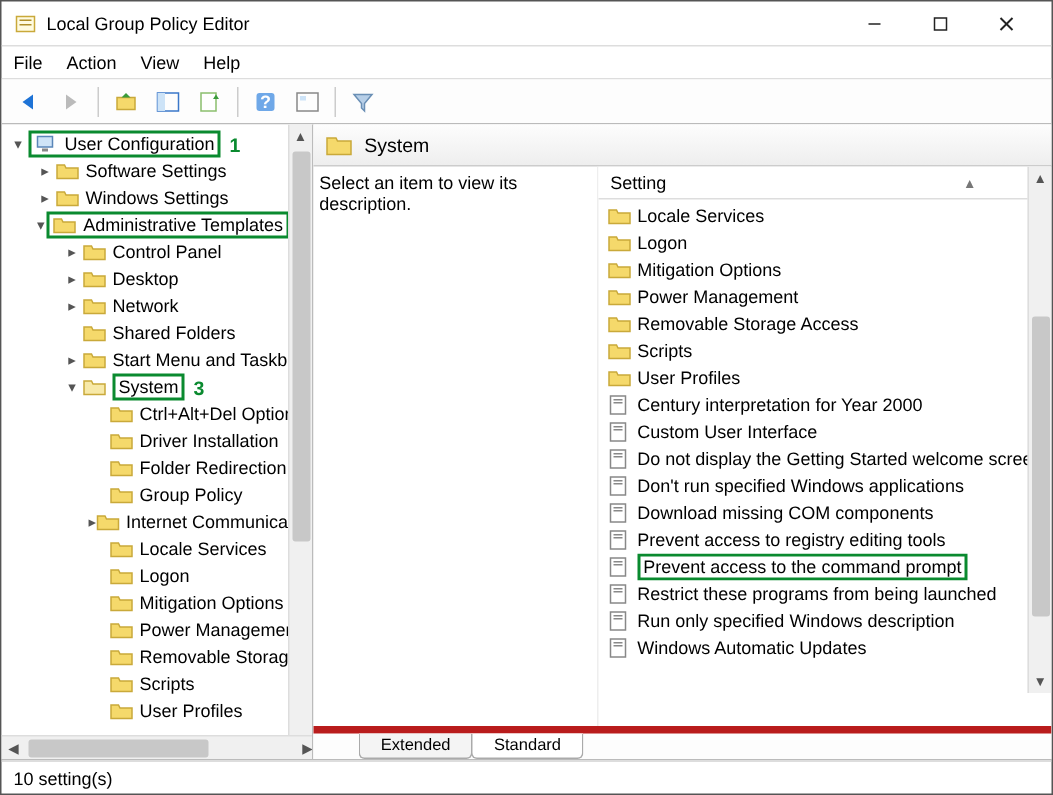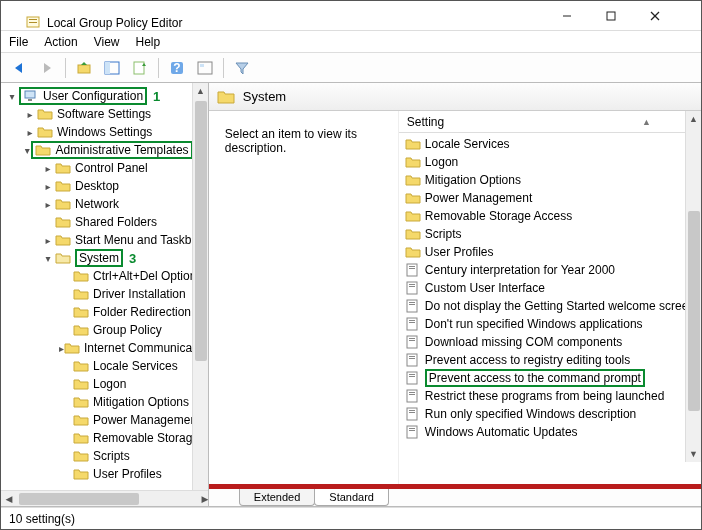--- a/index.html
+++ b/index.html
@@ -1,17 +1,17 @@
 <!DOCTYPE html>
 <html><head>
 <meta charset="utf-8">
 <style>
 *{box-sizing:border-box;margin:0;padding:0;font-family:"Segoe UI",Tahoma,sans-serif;font-size:12px}
 body{background:#fff;width:702px;height:530px;overflow:hidden;border:1px solid #555;position:relative}
-.titlebar{height:30px;display:flex;align-items:flex-end;padding:0 24px;border-bottom:1px solid #ddd}
+.titlebar{height:30px;display:flex;align-items:center;padding:0 8px;border-bottom:1px solid #ddd}
 .titlebar .ico{width:16px;height:16px;margin-right:6px}
 .titlebar .title{flex:1}
 .winbtns{display:flex;gap:0}
 .winbtn{width:44px;height:28px;display:flex;align-items:center;justify-content:center}
 .menubar{height:22px;display:flex;align-items:center;padding:0 8px;gap:16px;border-bottom:1px solid #ddd}
 .menubar span{cursor:default}
 .toolbar{height:30px;display:flex;align-items:center;padding:0 6px;gap:4px;border-bottom:1px solid #bbb;background:#fdfdfd}
 .tbtn{width:24px;height:24px;display:flex;align-items:center;justify-content:center}
 .tsep{width:1px;height:20px;background:#ccc;margin:0 2px}
 .workspace{display:flex;height:424px;border-bottom:1px solid #bbb}
@@ -26,21 +26,21 @@
 .vsb{position:absolute;right:0;top:0;width:16px;height:100%;background:#f0f0f0;border-left:1px solid #ddd}
 .vsb .up,.vsb .dn{height:16px;display:flex;align-items:center;justify-content:center;color:#555;font-size:9px}
 .vsb .dn{position:absolute;bottom:0;width:100%}
 .vsb .th{position:absolute;left:2px;width:12px;background:#c8c8c8;border-radius:2px}
 .hsb{position:absolute;left:0;bottom:0;height:16px;width:212px;background:#f0f0f0;border-top:1px solid #ddd;display:flex;align-items:center}
 .hsb .l,.hsb .r{width:16px;display:flex;align-items:center;justify-content:center;color:#555;font-size:9px}
 .hsb .ht{height:12px;background:#c8c8c8;border-radius:2px;width:120px;margin-left:2px}
 .right{flex:1;display:flex;flex-direction:column;position:relative;background:#fff}
 .rhdr{height:28px;background:linear-gradient(#fdfdfd,#eee);border-bottom:1px solid #ccc;display:flex;align-items:center;padding:0 8px;gap:8px}
 .rbody{flex:1;display:flex;overflow:hidden}
-.rdesc{width:190px;padding:16px;border-right:1px solid #eee}
+.rdesc{width:190px;padding:4px;border-right:1px solid #eee}
 .rlist{flex:1;position:relative}
 .colhdr{height:22px;border-bottom:1px solid #ddd;display:flex;align-items:center;padding:0 8px;gap:22px;background:#fff}
 .colhdr .sort{color:#777;font-size:9px}
 .items{padding:2px 0}
 .irow{display:flex;align-items:center;height:18px;padding:0 6px;white-space:nowrap;overflow:hidden}
 .irow .ii{width:16px;height:14px;margin-right:4px;flex-shrink:0}
 .hl4{border:2px solid #0a8a2f}
 .tabs{height:22px;display:flex;padding-left:30px;border-top:5px solid #b91c1c;background:#fdfdfd}
 .tab{padding:2px 14px;border:1px solid #aaa;border-top:none;border-radius:0 0 4px 4px;margin-right:-1px;background:#f4f4f4;font-size:11px}
 .tab.act{background:#fff}

